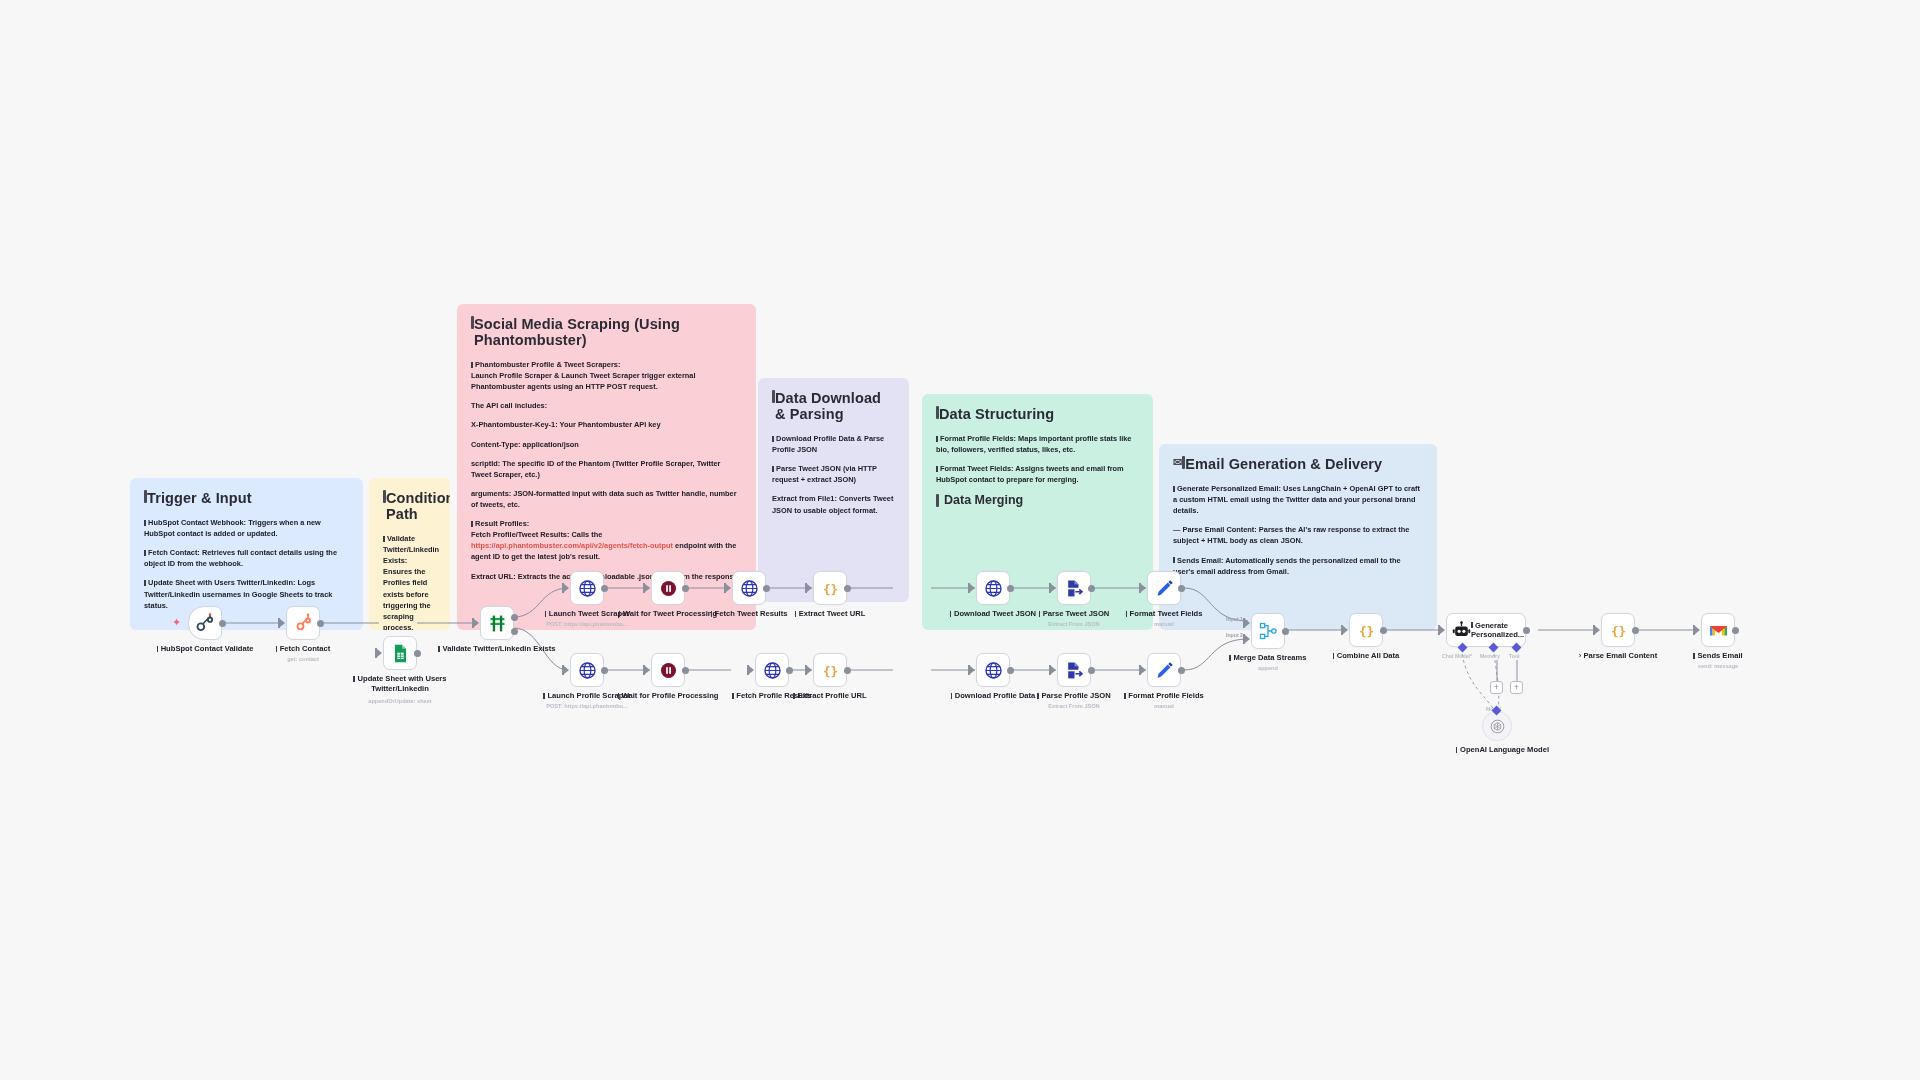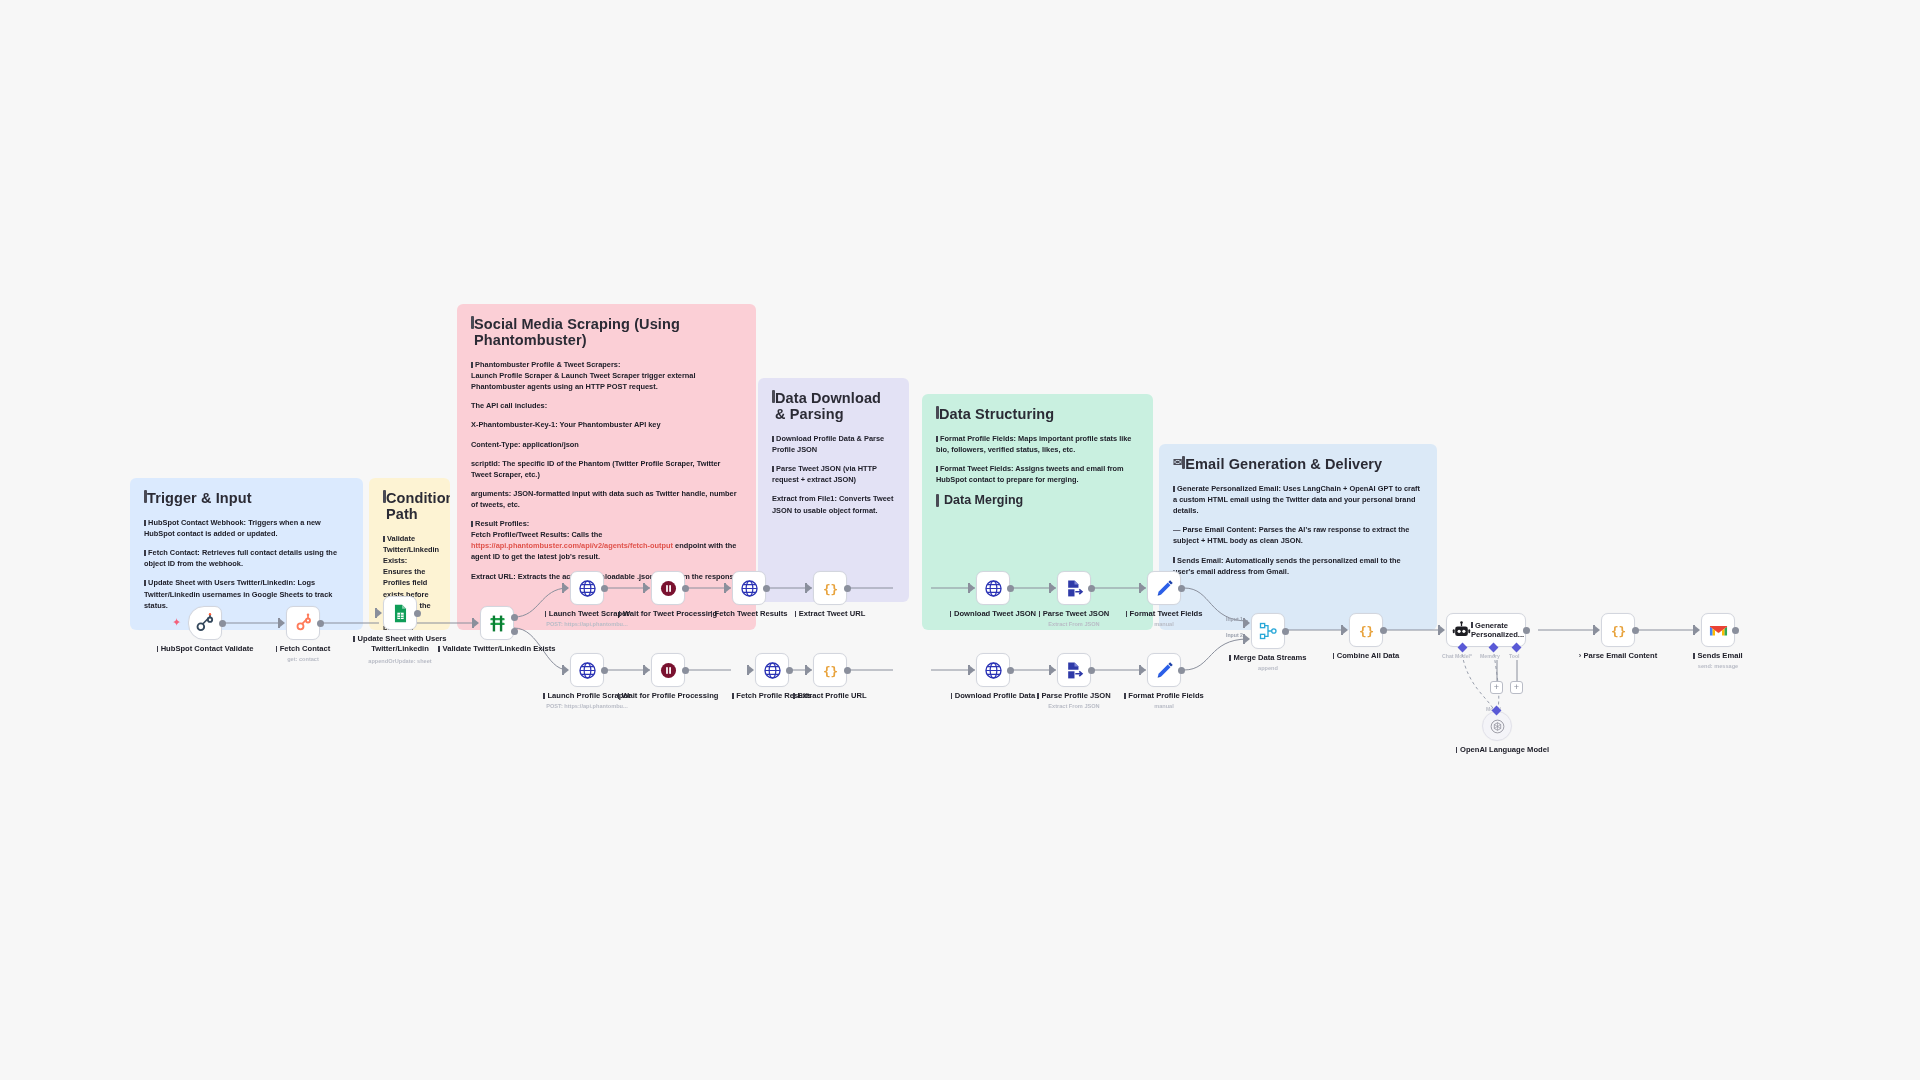--- a/index.html
+++ b/index.html
@@ -313,21 +313,21 @@
         <path d="M16.2 7.6 L11 13" stroke="#ff7a59" stroke-width="2"></path>
         <path d="M18 6.6 L18 2.6" stroke="#ff7a59" stroke-width="2"></path>
         <circle cx="18" cy="2.2" r="1.5" fill="#ff7a59"></circle>
       </svg>
       <span class="port-out"></span>
     </div>
     <div class="nlabel"><span class="bb"></span><span>Fetch Contact</span></div>
     <div class="nsub" style="top:50px;">get: contact</div>
   </div>
 
-  <div class="node" style="left:383px;top:596px;">
+  <div class="node" style="left:383px;top:636px;">
     <div class="nbox">
       <span class="port-in"></span>
       <svg class="ic" width="19" height="19" viewBox="0 0 24 24">
         <path d="M5 1h9l5 5v17H5z" fill="#0f9d58"></path>
         <path d="M14 1l5 5h-5z" fill="#87ceac"></path>
         <rect x="8" y="11" width="8" height="8" fill="#fff"></rect>
         <path d="M8 14h8M8 17h8M12 11v8" stroke="#0f9d58" stroke-width="1"></path>
       </svg>
       <span class="port-out"></span>
     </div>

